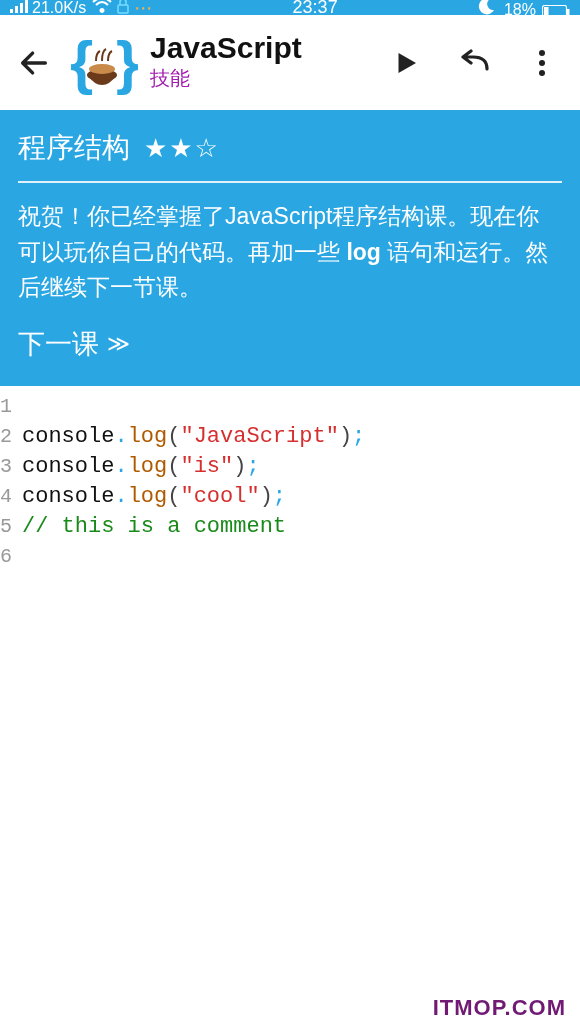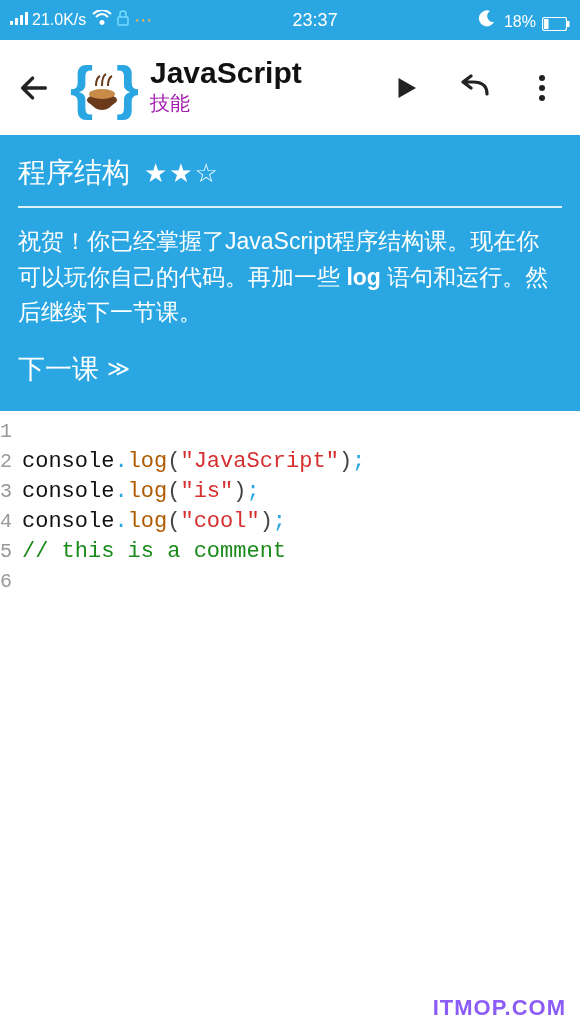--- a/index.html
+++ b/index.html
@@ -5,21 +5,21 @@
 * { margin: 0; padding: 0; box-sizing: border-box; }
 body {
   width: 580px;
   height: 1031px;
   font-family: -apple-system, 'Helvetica Neue', Arial, sans-serif;
   background: #ffffff;
   overflow: hidden;
   position: relative;
 }
 .status-bar {
-  height: 40px;
+  height: 15px;
   background: #2aa7e3;
   color: #fff;
   display: flex;
   align-items: center;
   padding: 0 10px;
   font-size: 16px;
   font-weight: 500;
 }
 .status-left { display: flex; align-items: center; gap: 4px; }
 .status-center { flex: 1; text-align: center; font-size: 18px; font-weight: 500; }
@@ -117,21 +117,21 @@
 .tok-dot { color: #2aa7e3; }
 .tok-fn { color: #b05a00; }
 .tok-paren { color: #444; }
 .tok-str { color: #d62f2f; }
 .tok-semi { color: #2aa7e3; }
 .tok-comment { color: #1a8a1a; }
 .watermark {
   position: absolute;
   bottom: 10px;
   right: 14px;
-  color: #8b5cf6;
+  color: #701a75;
   font-size: 22px;
   font-weight: 700;
   letter-spacing: 1px;
 }
 </style>
 </head>
 <body>
 
 <div class="status-bar">
   <div class="status-left">

